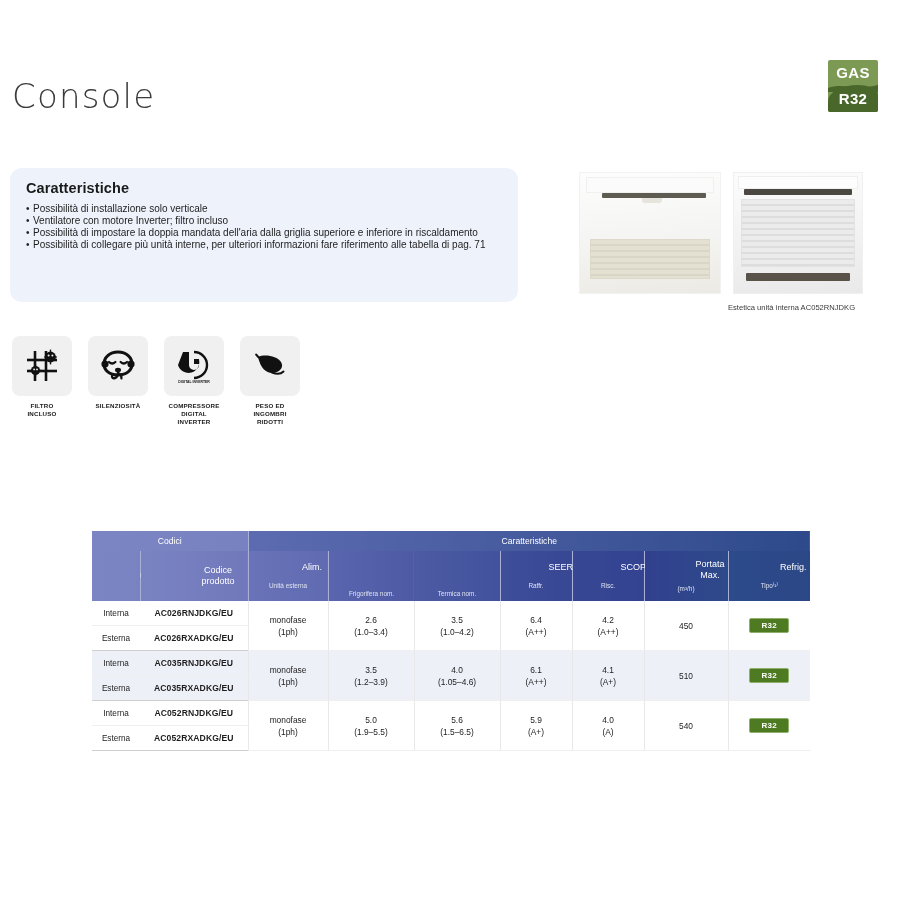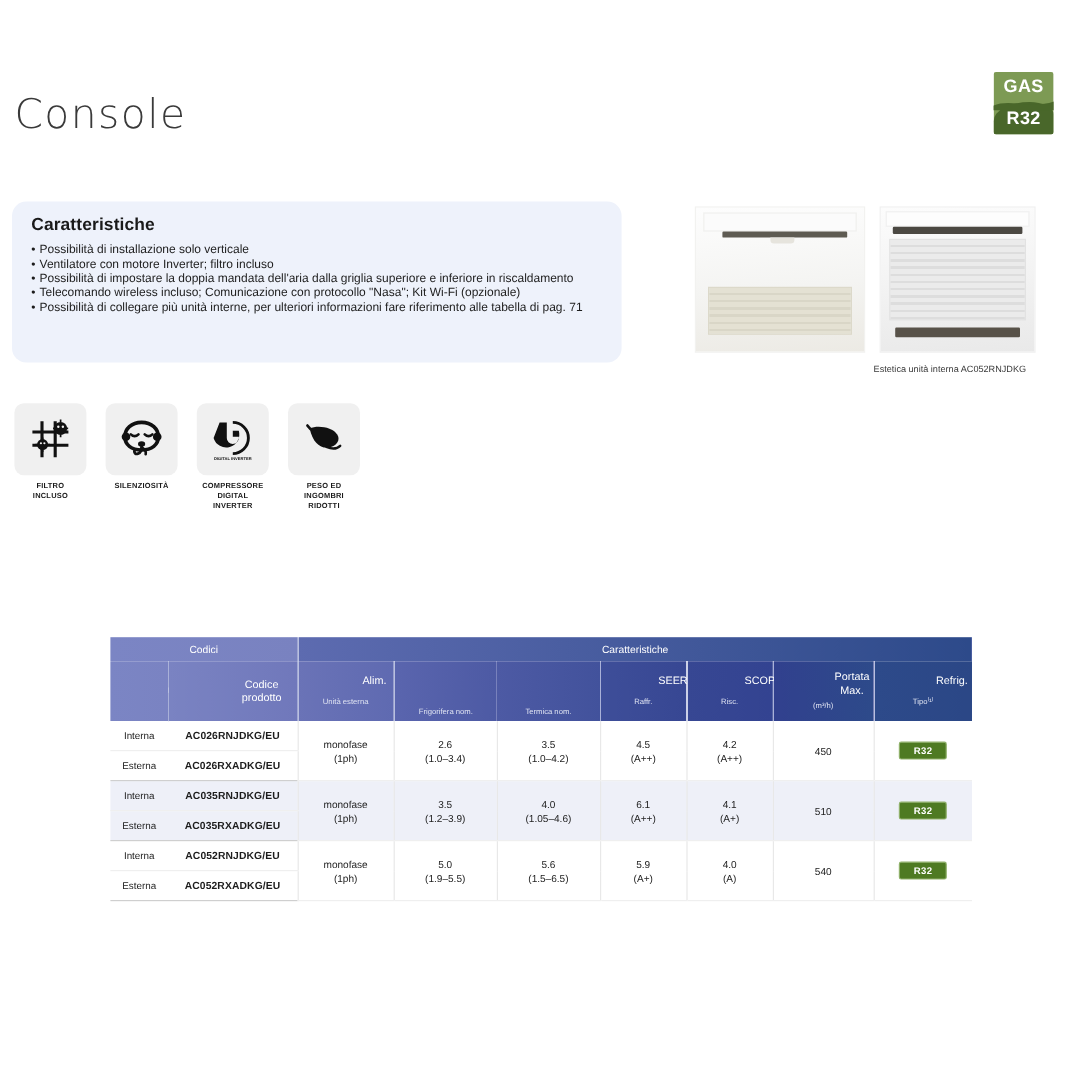--- a/index.html
+++ b/index.html
@@ -273,21 +273,20 @@
 </div>
 
 <div id="page-title">Console</div>
 
 <div id="features-panel">
   <h2>Caratteristiche</h2>
   <ul>
     <li><span class="bullet">•</span><span>Possibilità di installazione solo verticale</span></li>
     <li><span class="bullet">•</span><span>Ventilatore con motore Inverter; filtro incluso</span></li>
     <li><span class="bullet">•</span><span>Possibilità di impostare la doppia mandata dell'aria dalla griglia superiore e inferiore in riscaldamento</span></li>
-    <li><span class="bullet">•</span><span>Telecomando wireless incluso; Comunicazione con protocollo "Nasa"; Kit Wi-Fi (opzionale)</span></li>
     <li><span class="bullet">•</span><span>Possibilità di collegare più unità interne, per ulteriori informazioni fare riferimento alle tabella di pag. 71</span></li>
   </ul>
 </div>
 
 <div id="photo-a">
   <div class="a-top-lip"></div>
   <div class="a-slot"></div>
   <div class="a-knob"></div>
   <div class="a-grille"></div>
 </div>
@@ -453,21 +452,21 @@
       </td>
       <td class="row-cell span-cell col-div" rowspan="2">
         <span>2.6</span>
         <span class="v2">(1.0–3.4)</span>
       </td>
       <td class="row-cell span-cell col-div" rowspan="2">
         <span>3.5</span>
         <span class="v2">(1.0–4.2)</span>
       </td>
       <td class="row-cell span-cell col-div" rowspan="2">
-        <span>4.5</span>
+        <span>6.4</span>
         <span class="v2">(A++)</span>
       </td>
       <td class="row-cell span-cell col-div" rowspan="2">
         <span>4.2</span>
         <span class="v2">(A++)</span>
       </td>
       <td class="row-cell span-cell col-div" rowspan="2">450</td>
       <td class="row-cell col-div" rowspan="2">
         <span class="r32-chip">R32</span>
       </td>

